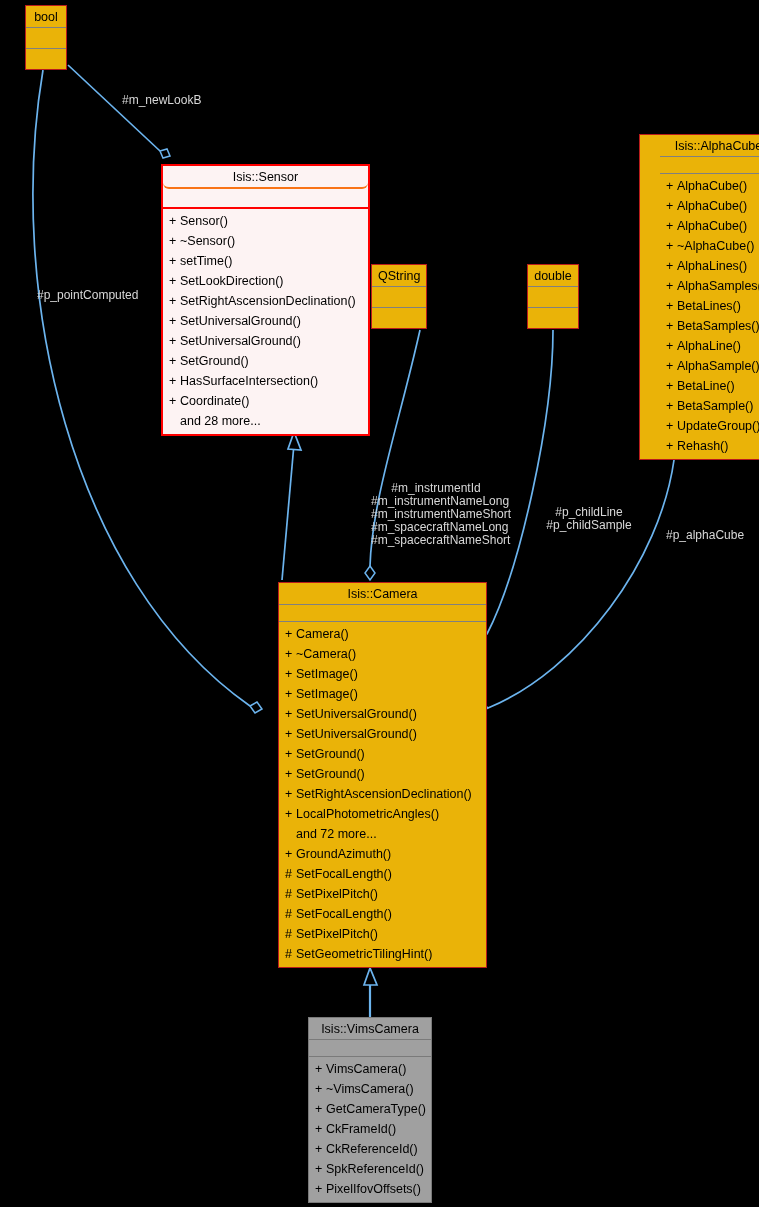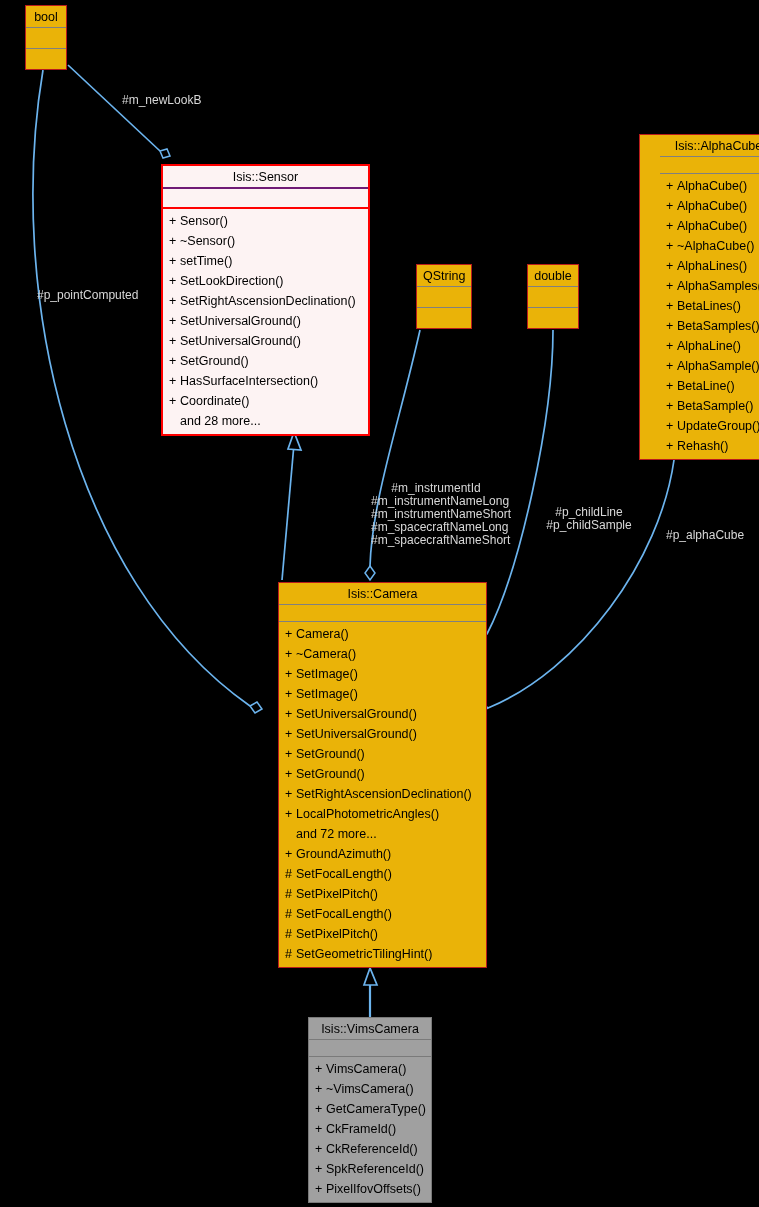--- a/index.html
+++ b/index.html
@@ -59,21 +59,22 @@
   .row .more {
     padding-left: 11px;
   }
 
   
   .uml-class.sensor {
     border: 2px solid #ff0000;
     background: #fdf3f3;
   }
   .uml-class.sensor .title {
-    border-bottom: 2px solid #701a75;
+    border-bottom: 2px solid #f97316;
+    border-radius: 6px;
   }
   .uml-class.sensor .attrs {
     border-bottom: 2px solid #ff0000;
     min-height: 18px;
   }
 
   
   .uml-class.current {
     background: #a0a0a0;
     border: 1px solid #7a7a7a;
@@ -179,21 +180,21 @@
       <div class="row"><span class="vis">+</span><span>SetRightAscensionDeclination()</span></div>
       <div class="row"><span class="vis">+</span><span>SetUniversalGround()</span></div>
       <div class="row"><span class="vis">+</span><span>SetUniversalGround()</span></div>
       <div class="row"><span class="vis">+</span><span>SetGround()</span></div>
       <div class="row"><span class="vis">+</span><span>HasSurfaceIntersection()</span></div>
       <div class="row"><span class="vis">+</span><span>Coordinate()</span></div>
       <div class="row"><span class="more">and 28 more...</span></div>
     </div>
   </div>
 
-  <div class="uml-class tiny" style="left:416px; top:264px; width:56px;">
+  <div class="uml-class tiny" style="left:371px; top:264px; width:56px;">
     <div class="title">QString</div>
     <div class="attrs"></div>
     <div class="methods"></div>
   </div>
 
   <div class="uml-class tiny" style="left:527px; top:264px; width:52px;">
     <div class="title">double</div>
     <div class="attrs"></div>
     <div class="methods"></div>
   </div>

